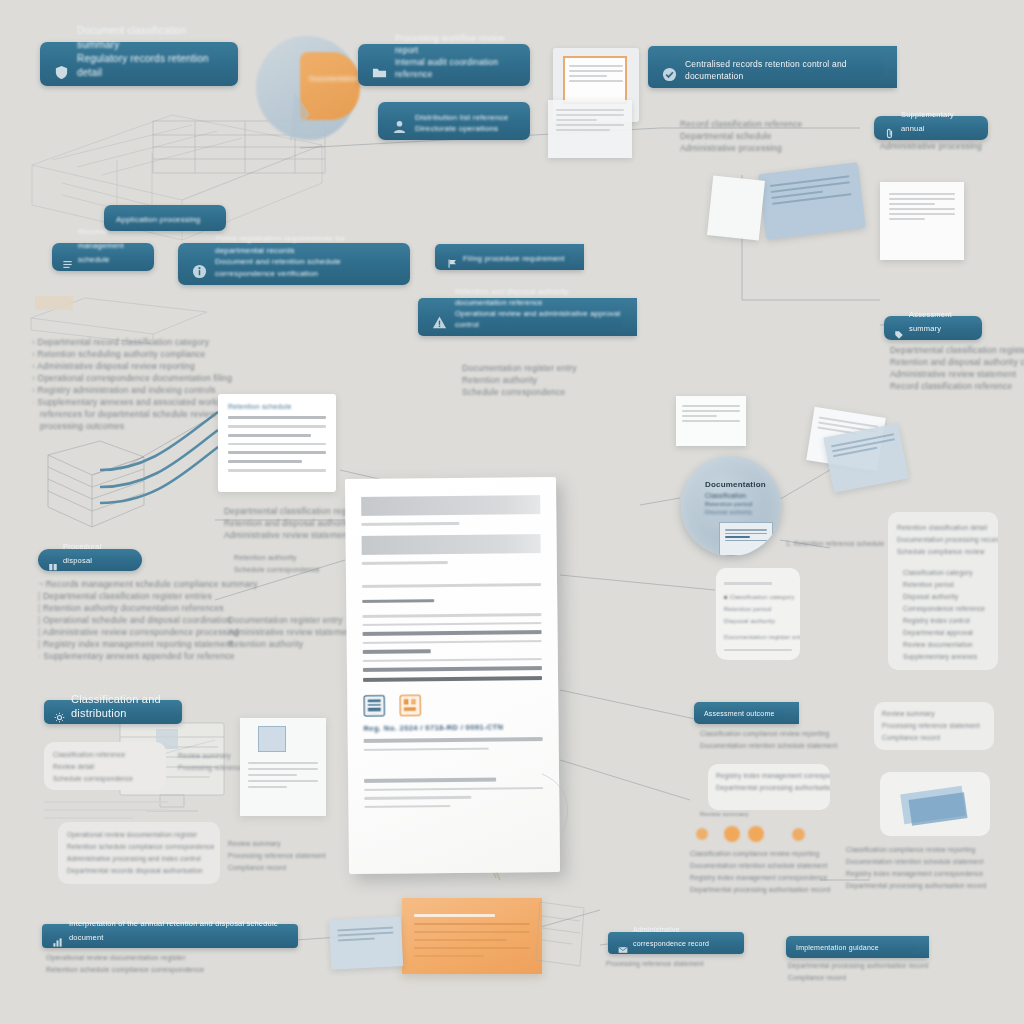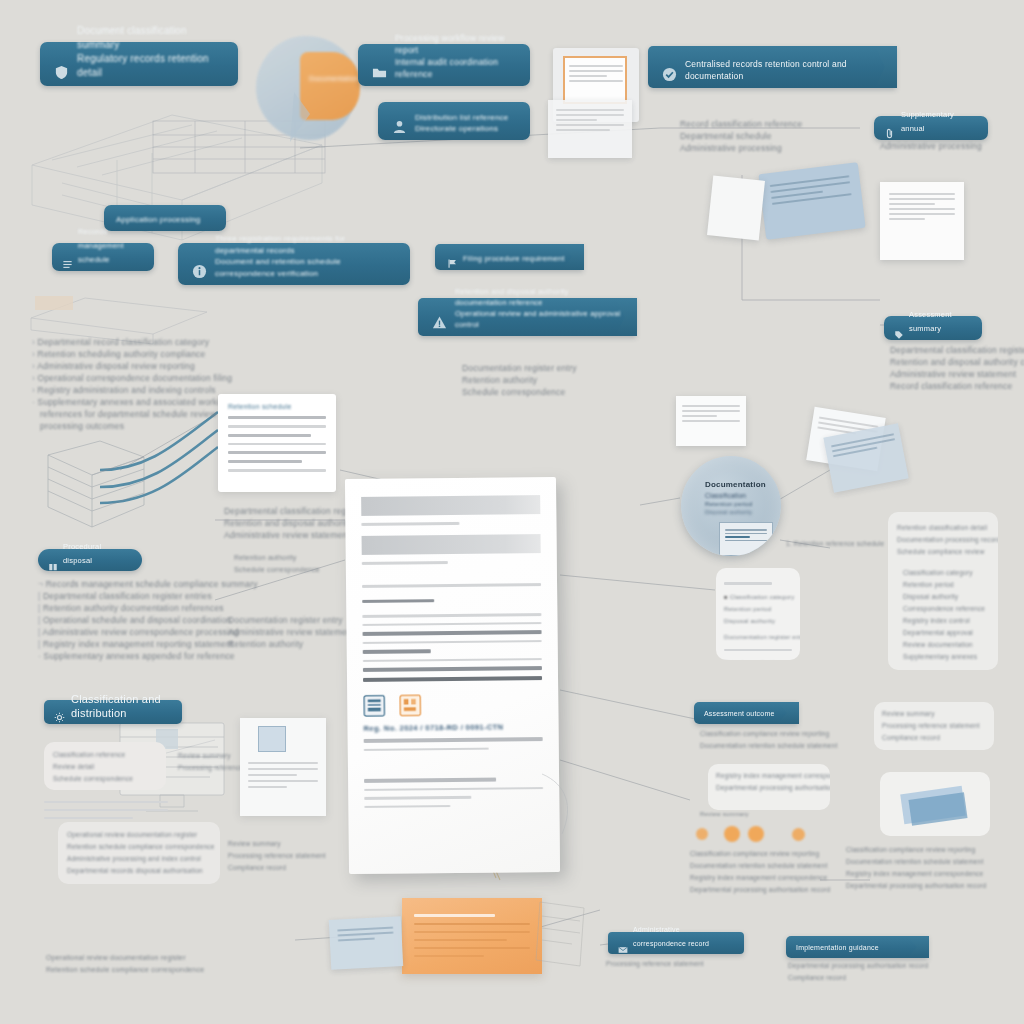--- a/index.html
+++ b/index.html
@@ -704,20 +704,32 @@
     <svg width="66" height="74">
         <g stroke="#a7a9a8" stroke-width=".7" fill="none">
       <path d="M10,4 L54,10 L50,68 L6,62 Z"></path>
           <path d="M12,18 L50,23"></path>
           <path d="M12,30 L50,35"></path>
           <path d="M12,42 L42,46"></path>
     </g>
       </svg>
   </div>
 
+  <div class="banner" style="left:42px;top:924px;width:256px;height:24px;padding:3px 10px;border-radius:4px">
+    <span class="bicon" style="width:11px;height:11px;margin-right:6px">
+      <svg viewBox="0 0 16 16">
+          <rect x="2" y="9" width="3" height="5" fill="#e9f0f4"></rect>
+          <rect x="6.5" y="5" width="3" height="9" fill="#e9f0f4"></rect>
+          <rect x="11" y="2" width="3" height="12" fill="#e9f0f4"></rect>
+        </svg>
+    </span>
+    <div class="btxt blurtxt hard" style="font-size:7.5px">
+      <span>Interpretation of the annual retention and disposal schedule document</span>
+    </div>
+  </div>
   <div style="position:absolute;left:46px;top:952px;width:270px">
     <div class="txtline blurtxt" style="font-size:7px">Operational review documentation register</div>
     <div class="txtline blurtxt" style="font-size:7px">Retention schedule compliance correspondence</div>
   </div>
 
   <div class="banner" style="left:608px;top:932px;width:136px;height:22px;padding:3px 10px;border-radius:4px">
     <span class="bicon" style="width:10px;height:10px;margin-right:5px">
       <svg viewBox="0 0 16 16">
           <rect x="1" y="3.5" width="14" height="9" fill="#e9f0f4"></rect>
           <path d="M1 3.5 L8 8.8 L15 3.5" stroke="#2f6c8b" stroke-width="1.2" fill="none"></path>

